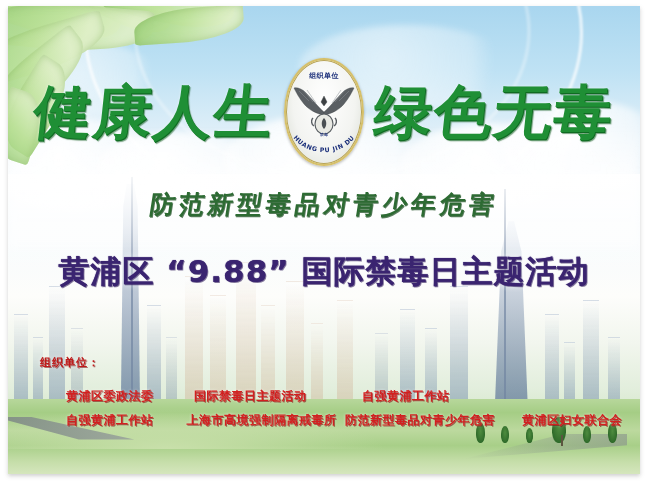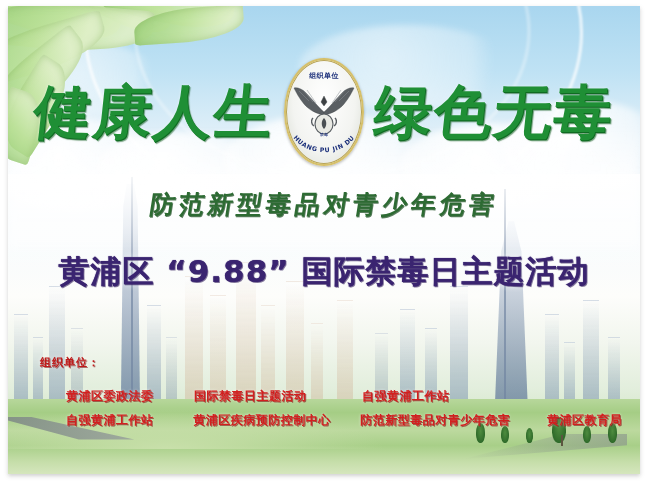--- a/index.html
+++ b/index.html
@@ -354,20 +354,20 @@
     <div class="org-label">组织单位：</div>
 
     <div class="org-rows">
       <div class="org-row row1">
         <span class="org-item">黄浦区委政法委</span>
         <span class="org-item">国际禁毒日主题活动</span>
         <span class="org-item">自强黄浦工作站</span>
       </div>
       <div class="org-row row2">
         <span class="org-item">自强黄浦工作站</span>
-        <span class="org-item">黄浦区疾病预防控制中心</span>
+        <span class="org-item">上海市高境强制隔离戒毒所</span>
         <span class="org-item">防范新型毒品对青少年危害</span>
-        <span class="org-item">黄浦区教育局</span>
+        <span class="org-item">黄浦区妇女联合会</span>
       </div>
     </div>
 
   </div>
 </div>
 
 </body></html>

